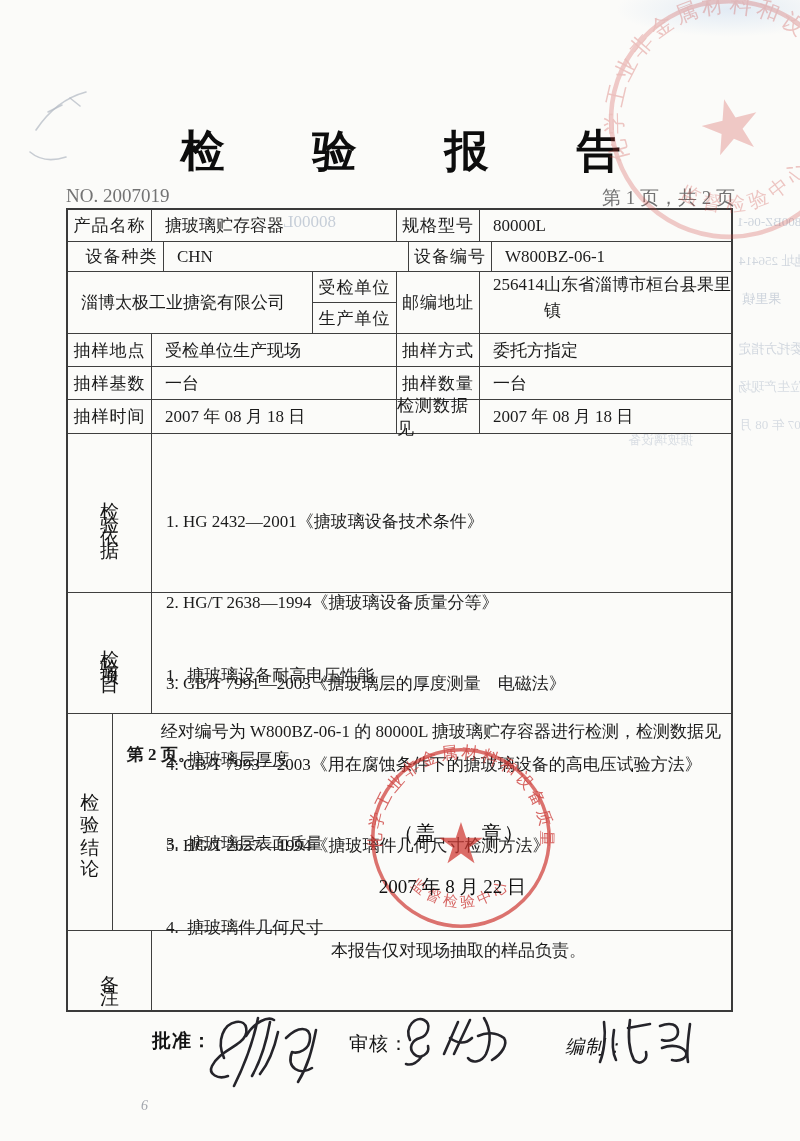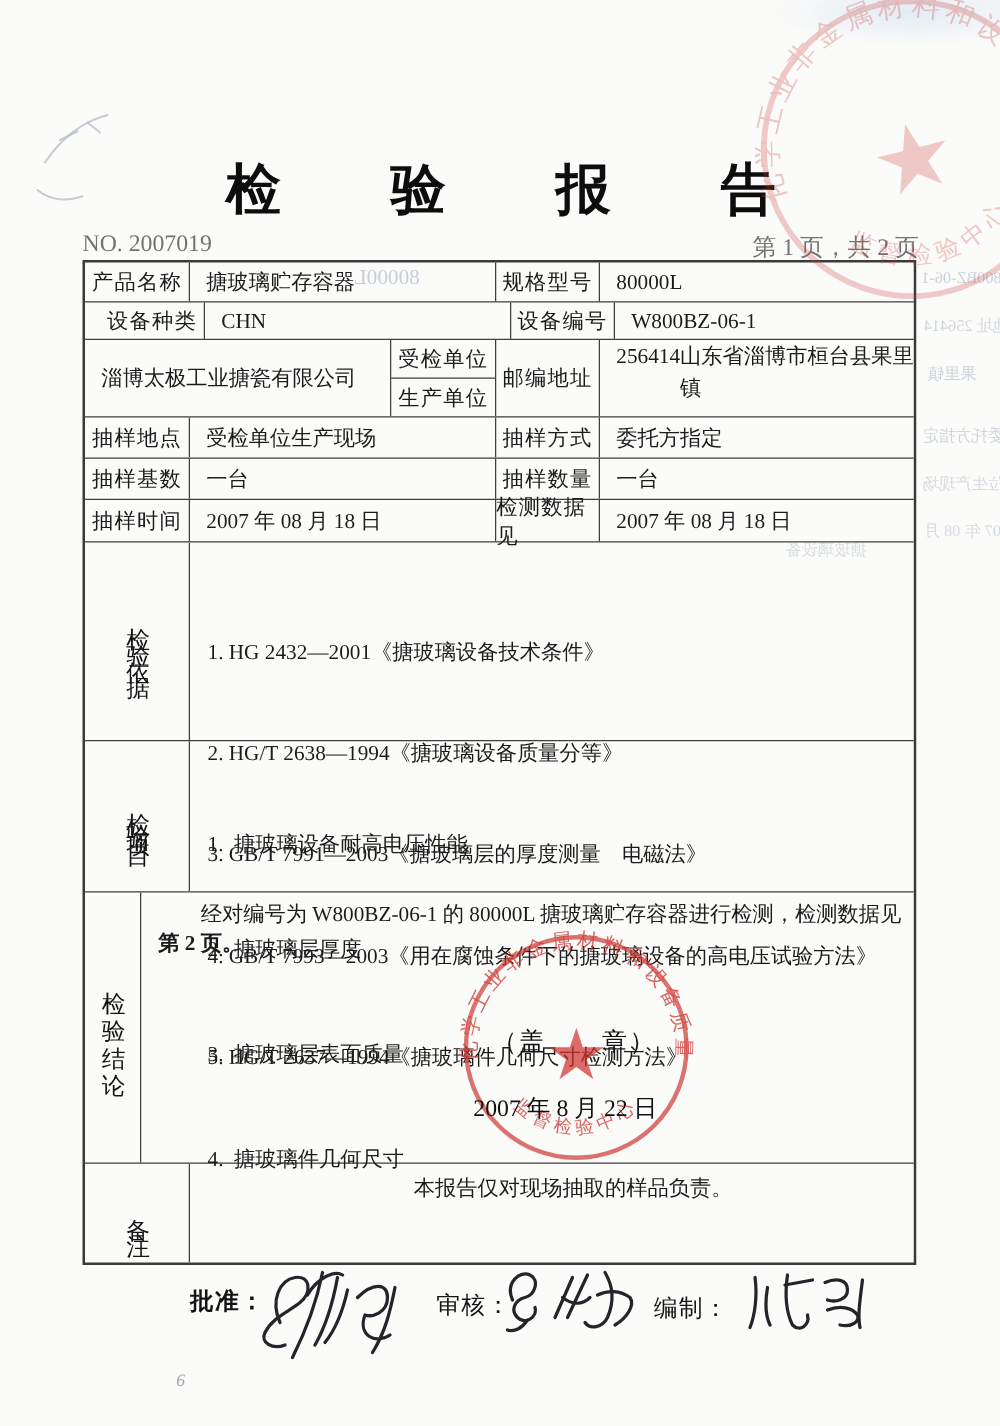--- a/index.html
+++ b/index.html
@@ -243,21 +243,21 @@
     <path d="M92,28 C104,16 116,16 116,28 C116,40 104,44 98,42 C92,58 106,66 118,58 M122,20 C118,40 114,56 104,72"></path>
   </svg>
 
   <div class="foot-label" style="left:349px;top:1031px;">审核：</div>
   <svg class="sig" style="left:392px;top:1010px;" width="125" height="62" viewBox="0 0 125 62">
     <path d="M18,30 C12,16 24,6 32,10 C40,14 36,26 28,28 C20,30 16,38 22,44 C28,50 38,44 36,36 M30,46 C26,52 20,56 14,54"></path>
     <path d="M52,44 L66,12 M62,44 L78,10 M58,28 C66,34 74,34 80,28"></path>
     <path d="M92,8 C98,18 100,30 94,44 C90,52 80,54 76,48 M86,26 C94,22 104,22 112,28 C116,34 110,44 100,50"></path>
   </svg>
 
-  <div class="foot-label" style="left:523px;top:1034px;">编制：</div>
+  <div class="foot-label" style="left:565px;top:1034px;font-style:italic;">编制：</div>
   <svg class="sig" style="left:590px;top:1012px;" width="110" height="56" viewBox="0 0 110 56">
     <path d="M14,10 C16,24 14,40 10,50 M24,18 C22,30 22,40 26,48"></path>
     <path d="M40,8 C38,22 38,36 44,48 C50,54 58,48 56,40 M38,16 L60,12"></path>
     <path d="M70,14 C80,10 88,12 88,20 C88,28 78,30 72,28 M72,36 C82,32 92,34 96,40 C98,46 90,50 82,48 M100,12 C98,28 96,40 98,50"></path>
   </svg>
 
   <div class="mark6">6</div>
 
 </div>
 

